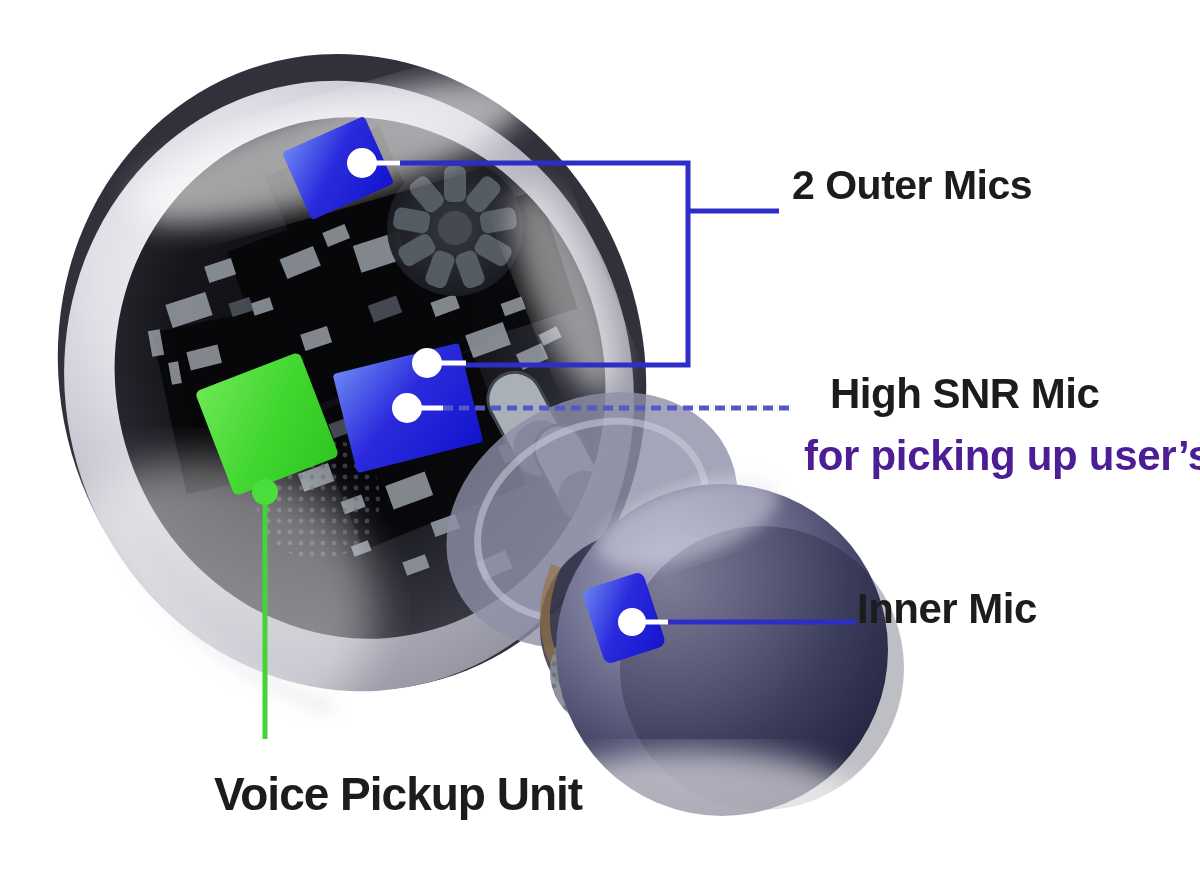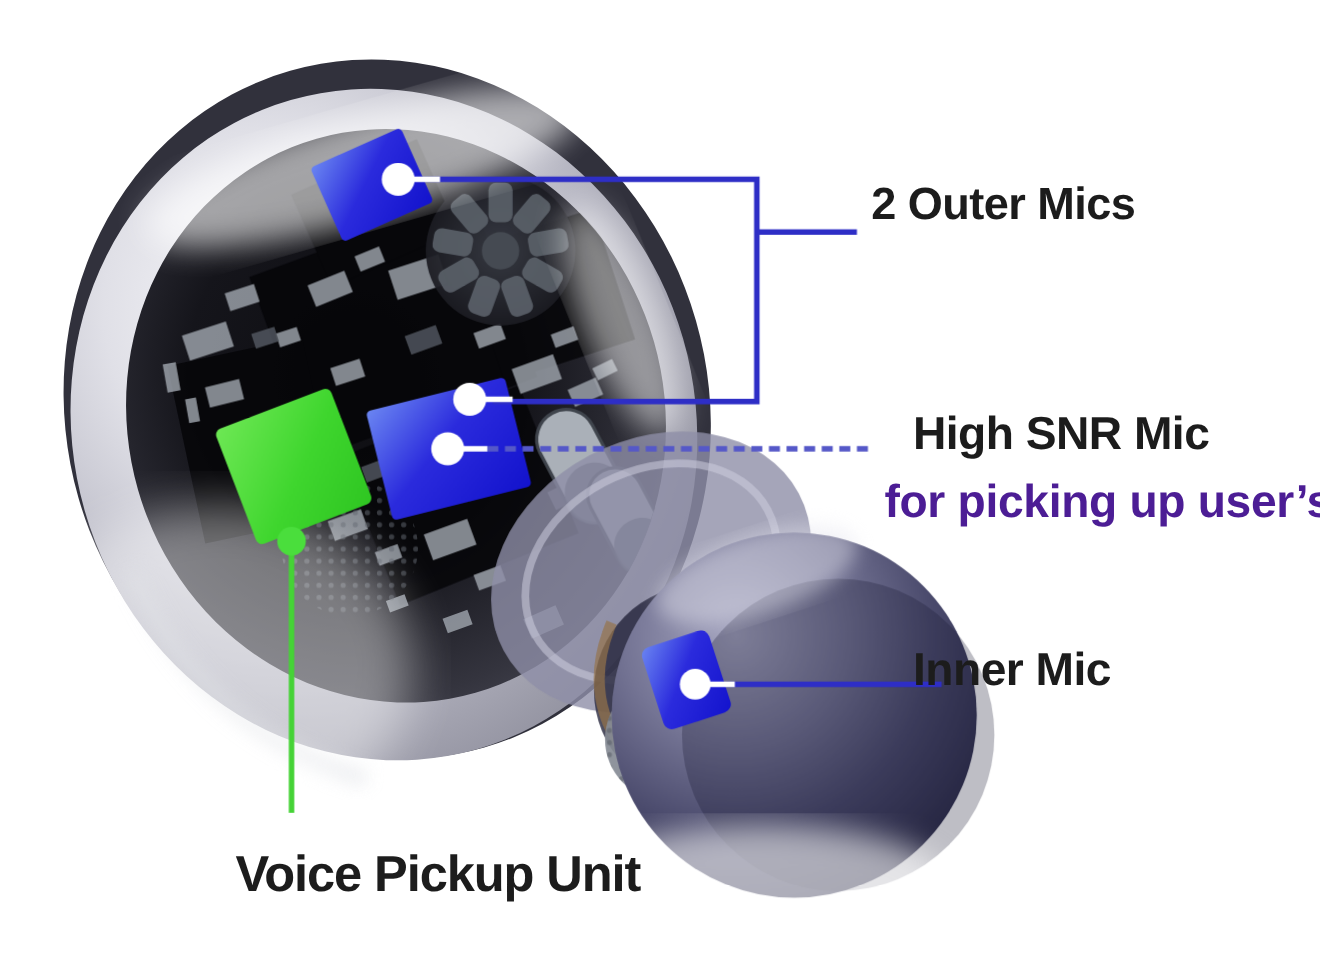--- a/index.html
+++ b/index.html
@@ -17,21 +17,21 @@
     position: absolute;
     color: #1c1c1c;
     font-weight: bold;
     letter-spacing: -0.5px;
     white-space: nowrap;
   }
   .lbl-outer  { left: 792px; top: 162px; font-size: 41px; }
   .lbl-snr    { left: 830px; top: 370px; font-size: 42px; }
   .lbl-snrsub { left: 804px; top: 434px; font-size: 42px; line-height: 43px;
                 font-weight: bold; color: #4c1d95; letter-spacing: -0.3px; }
-  .lbl-inner  { left: 830px; top: 585px; font-size: 42px; }
+  .lbl-inner  { left: 857px; top: 585px; font-size: 42px; }
   .lbl-vpu    { left: 214px; top: 767px; font-size: 46px; letter-spacing: -1px; text-align: right; }
 </style>
 </head>
 <body>
 
 <div class="stage">
 
   <svg width="1200" height="879" viewBox="0 0 1200 879">
     <defs>
       <radialGradient id="gShell" cx="38%" cy="30%" r="78%">

